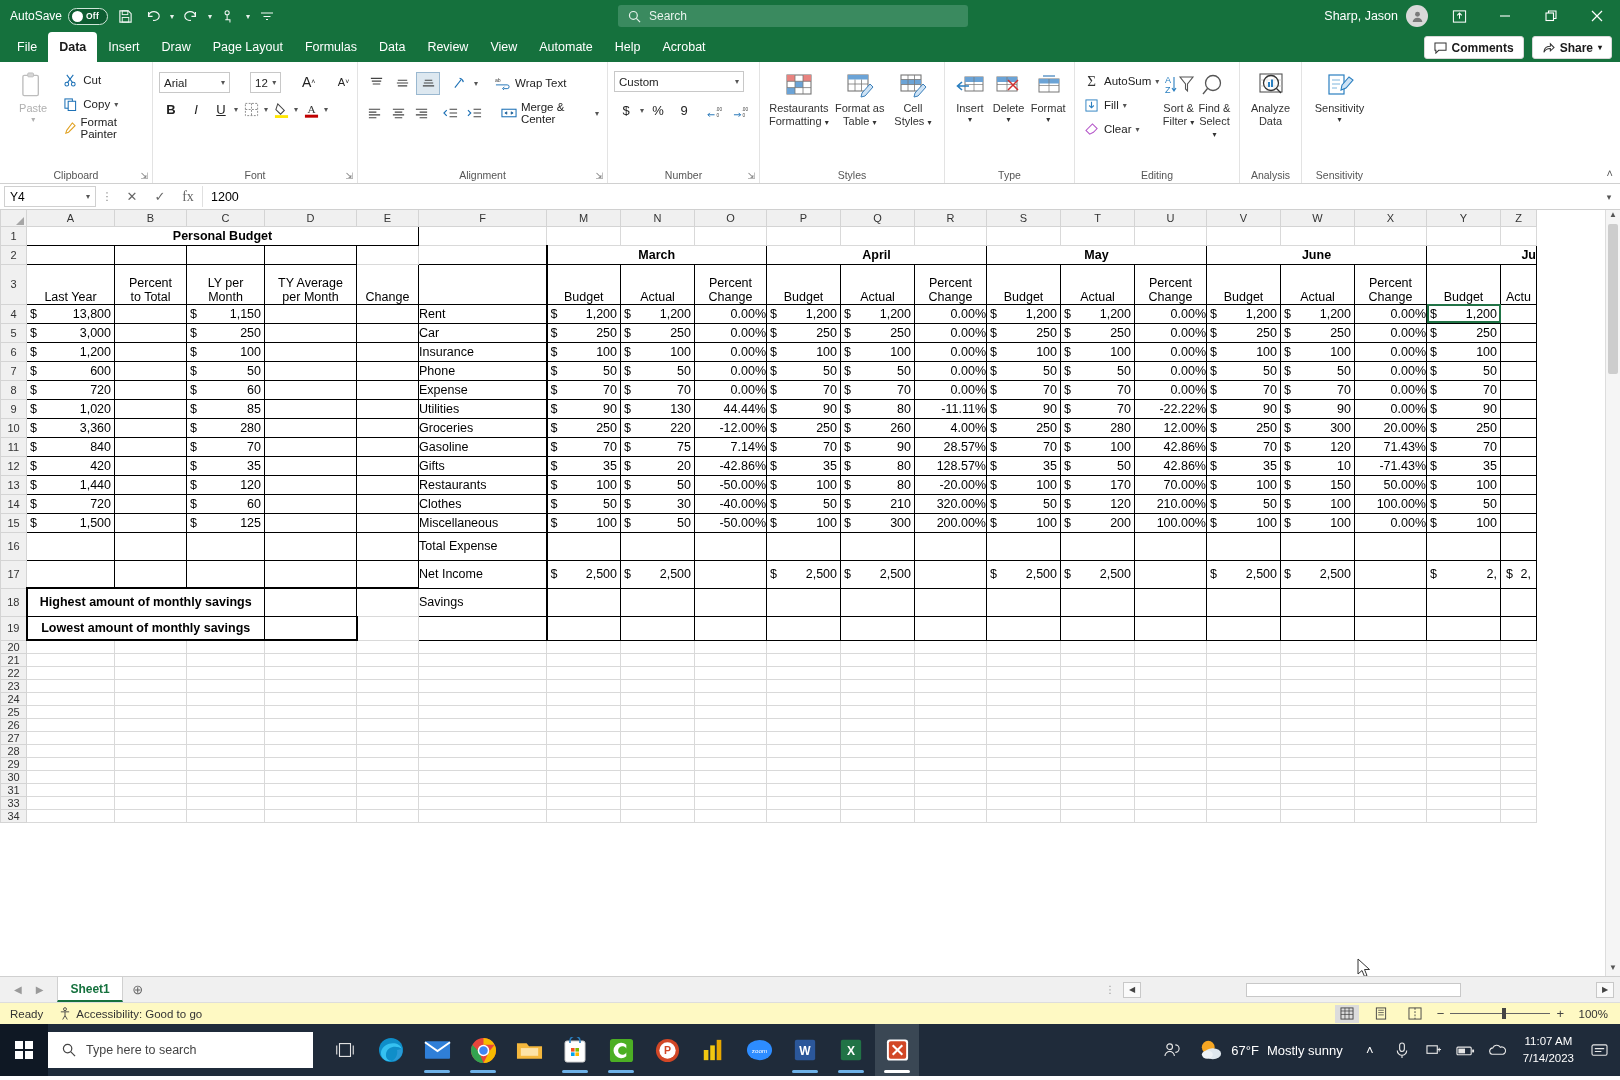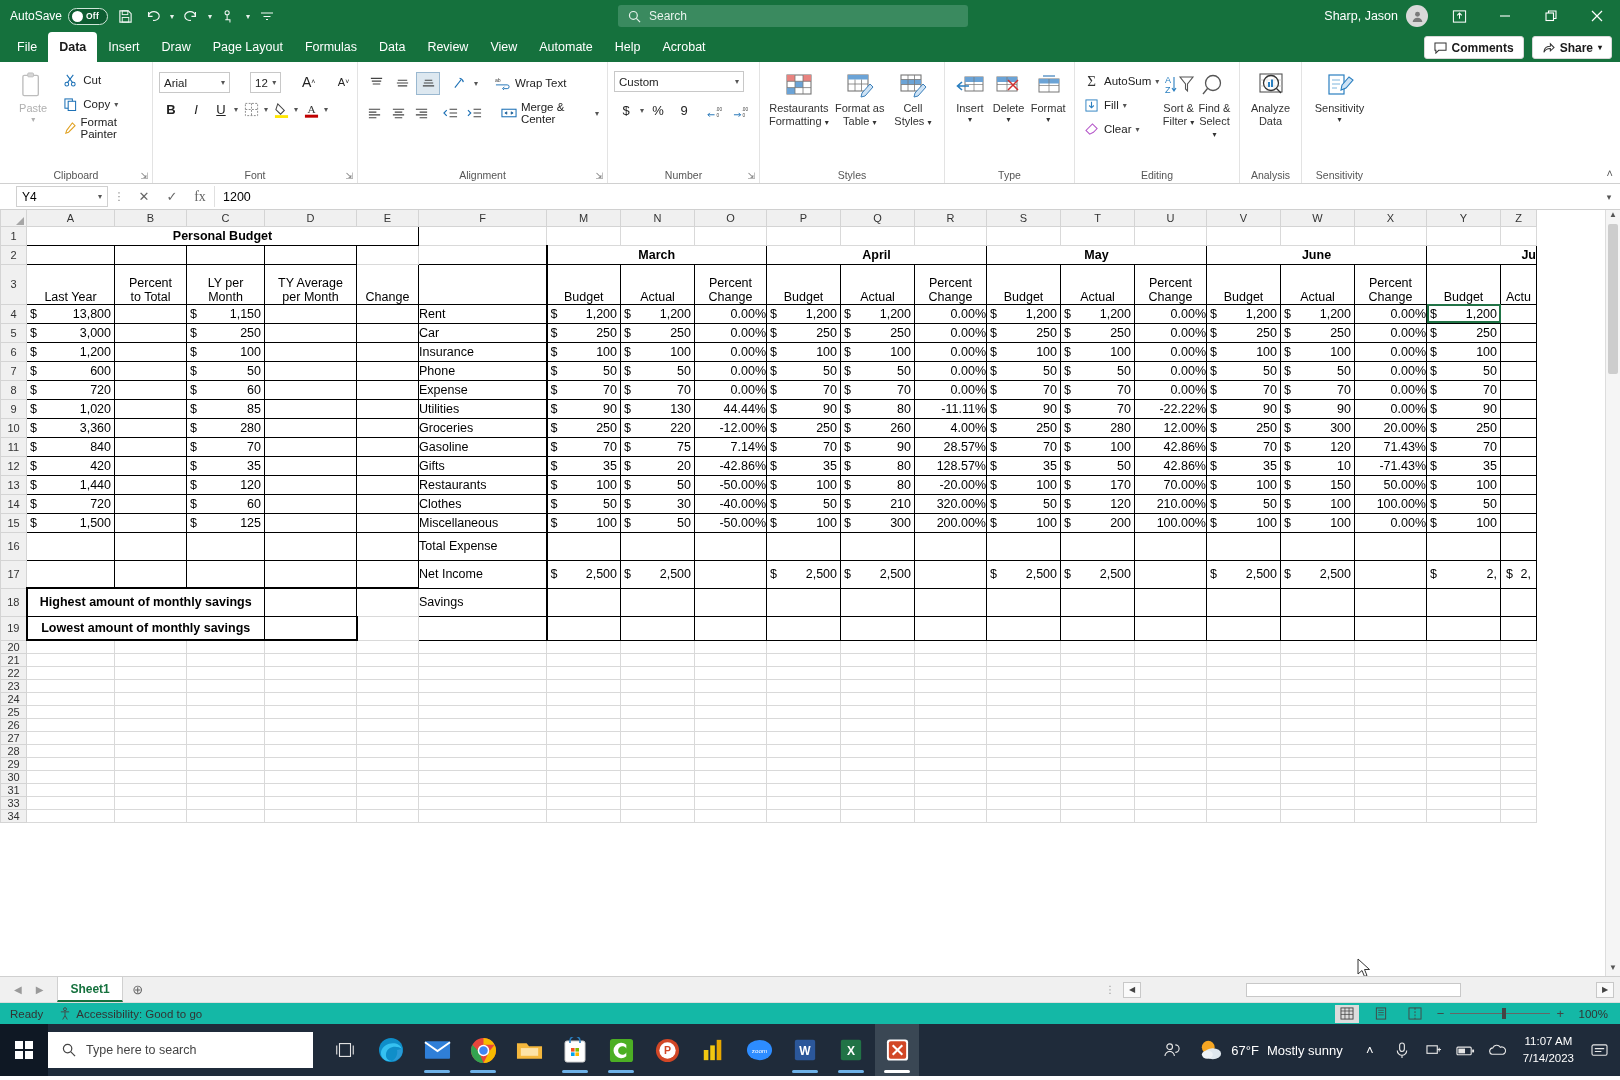--- a/index.html
+++ b/index.html
@@ -85,21 +85,21 @@
   .fontsize{ width:44px;height:21px;border:1px solid #c8c8c8;background:#fff;font-size:11.5px;
     display:flex;align-items:center;padding:0 4px;justify-content:space-between;}
   .numfmt{ width:130px;height:21px;border:1px solid #c8c8c8;background:#fff;font-size:11.5px;
     display:flex;align-items:center;padding:0 4px;justify-content:space-between;}
   .iconbtn{ width:24px;height:23px;display:flex;align-items:center;justify-content:center;font-size:13px;}
   .iconbtn.b{font-weight:bold;} .iconbtn.i{font-style:italic;} .iconbtn.u{text-decoration:underline;}
   .ribbon-collapse{ position:absolute; right:7px; bottom:4px; color:#555; font-size:11px;}
 
   
   .fbar{ height:26px; display:flex; align-items:center; border-bottom:1px solid #d0d0d0; background:#fff;}
-  .namebox{ width:92px;height:21px;margin-left:16px;border:1px solid #d0d0d0;background:#fff;
+  .namebox{ width:92px;height:21px;margin-left:4px;border:1px solid #d0d0d0;background:#fff;
     display:flex;align-items:center;justify-content:space-between;padding:0 5px;font-size:12px;}
   .fdots{ width:22px;text-align:center;color:#888;font-size:11px;}
   .ficon{ width:28px;text-align:center;color:#666;font-size:13px;}
   .ficon.fx{ font-family:"Liberation Serif",serif; font-size:14px;}
   .finput{ flex:1;height:21px;display:flex;align-items:center;padding-left:8px;font-size:12.5px;
     border-left:1px solid #e0e0e0;}
   .fdrop{ width:22px;text-align:center;color:#555;font-size:9px;}
 
   
   .gridwrap{ position:relative; height:766px; background:#fff; overflow:hidden; }
@@ -134,21 +134,21 @@
   
   .sheetbar{ height:26px; background:#f0f0f0; border-top:1px solid #d0d0d0;
     display:flex; align-items:center; font-size:12px; }
   .navarrows{ display:flex; gap:14px; padding:0 14px; color:#9a9a9a; font-size:10px;}
   .stab{ padding:0 12px; height:25px; line-height:25px; background:#fff; color:#15713d;
     font-weight:bold; border-left:1px solid #d0d0d0;border-right:1px solid #d0d0d0;
     border-bottom:2px solid #15713d;}
   .addsheet{ width:30px; text-align:center; color:#666; font-size:13px;}
 
   
-  .statusbar{ height:22px; background:#14b8a6; border-top:1px solid #ddd;
+  .statusbar{ height:22px; background:#fef9c3; border-top:1px solid #ddd;
     display:flex; align-items:center; font-size:11.5px; color:#333; }
   .sb-left{ display:flex; align-items:center; gap:16px; padding-left:10px;}
   .sb-right{ margin-left:auto; display:flex; align-items:center; gap:10px; padding-right:12px;}
   .viewbtn{ width:24px;height:18px;display:flex;align-items:center;justify-content:center;}
   .viewbtn.sel{ background:#dcdcdc; }
   .zoomslider{ display:flex; align-items:center; gap:6px; }
   .zline{ width:100px;height:1px;background:#666;position:relative;}
   .zknob{ position:absolute; left:52px; top:-5px; width:4px;height:11px;background:#444;}
 
   

